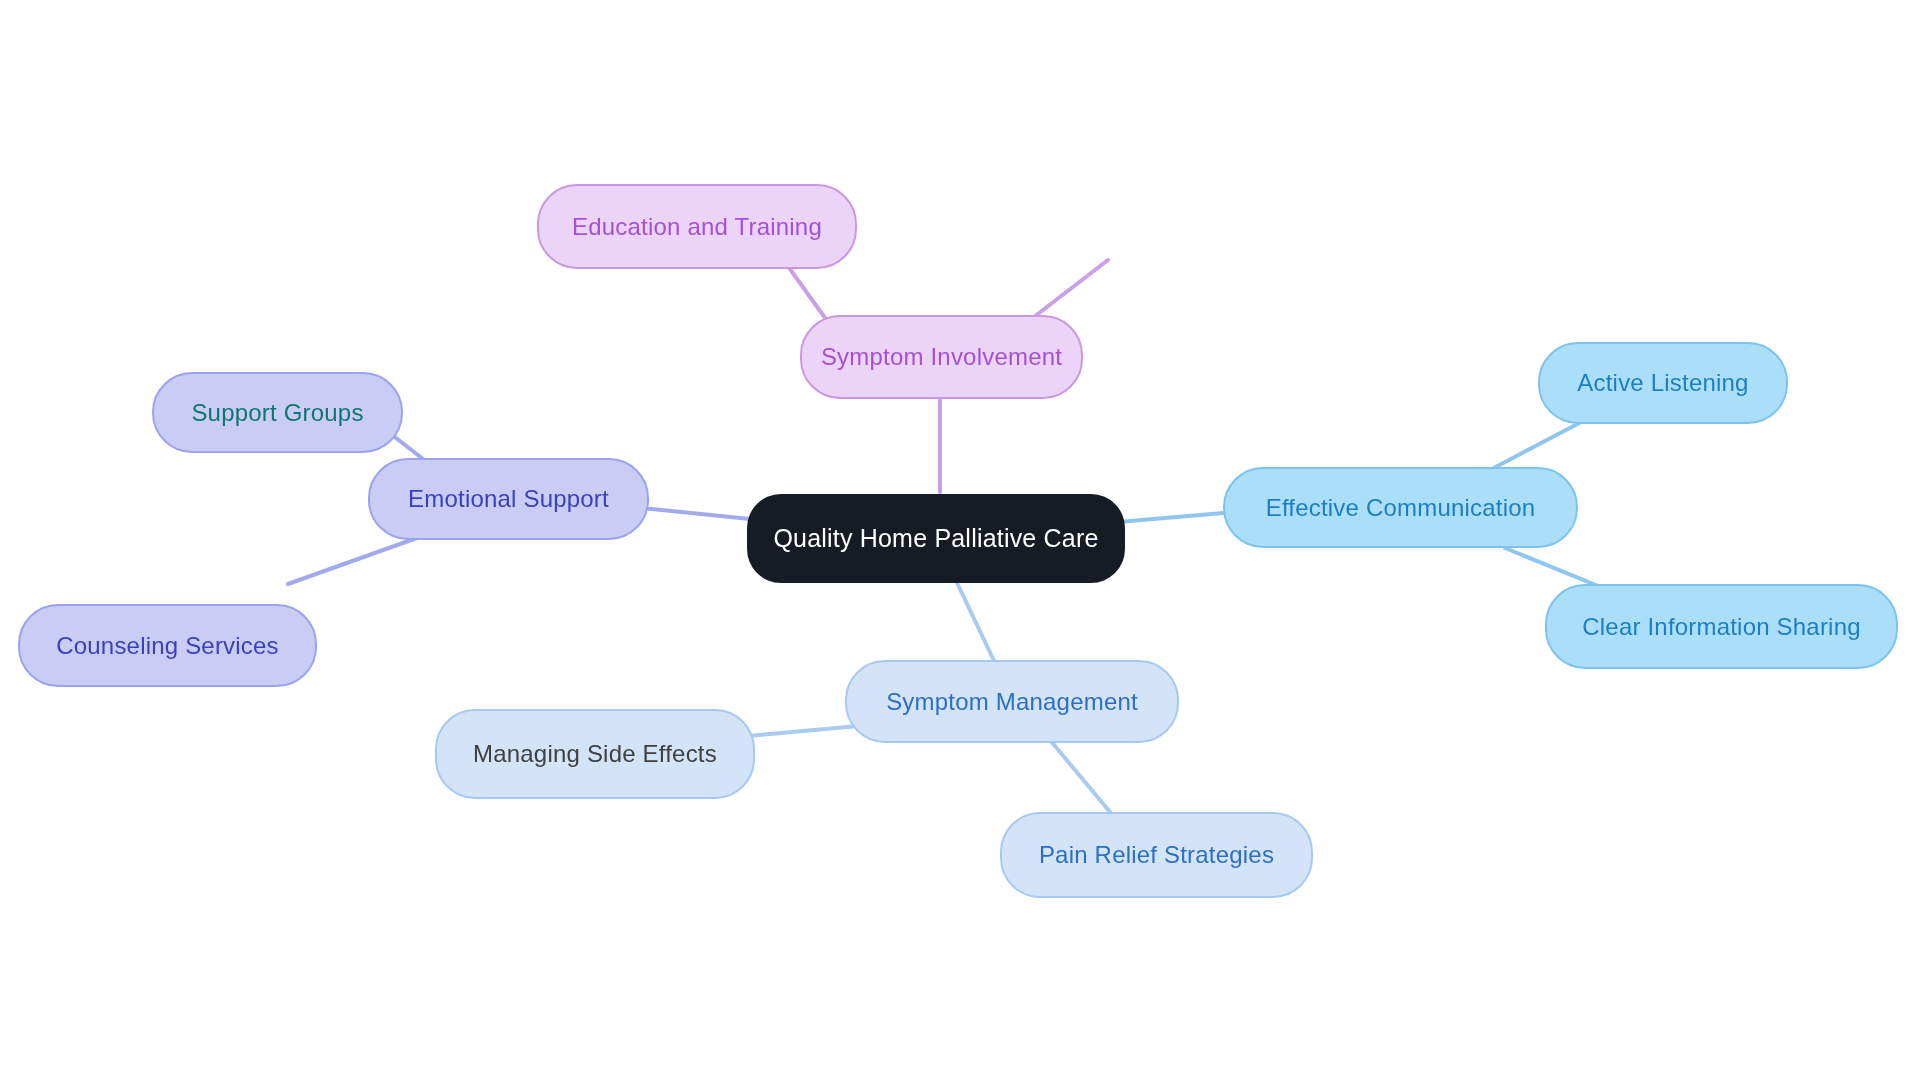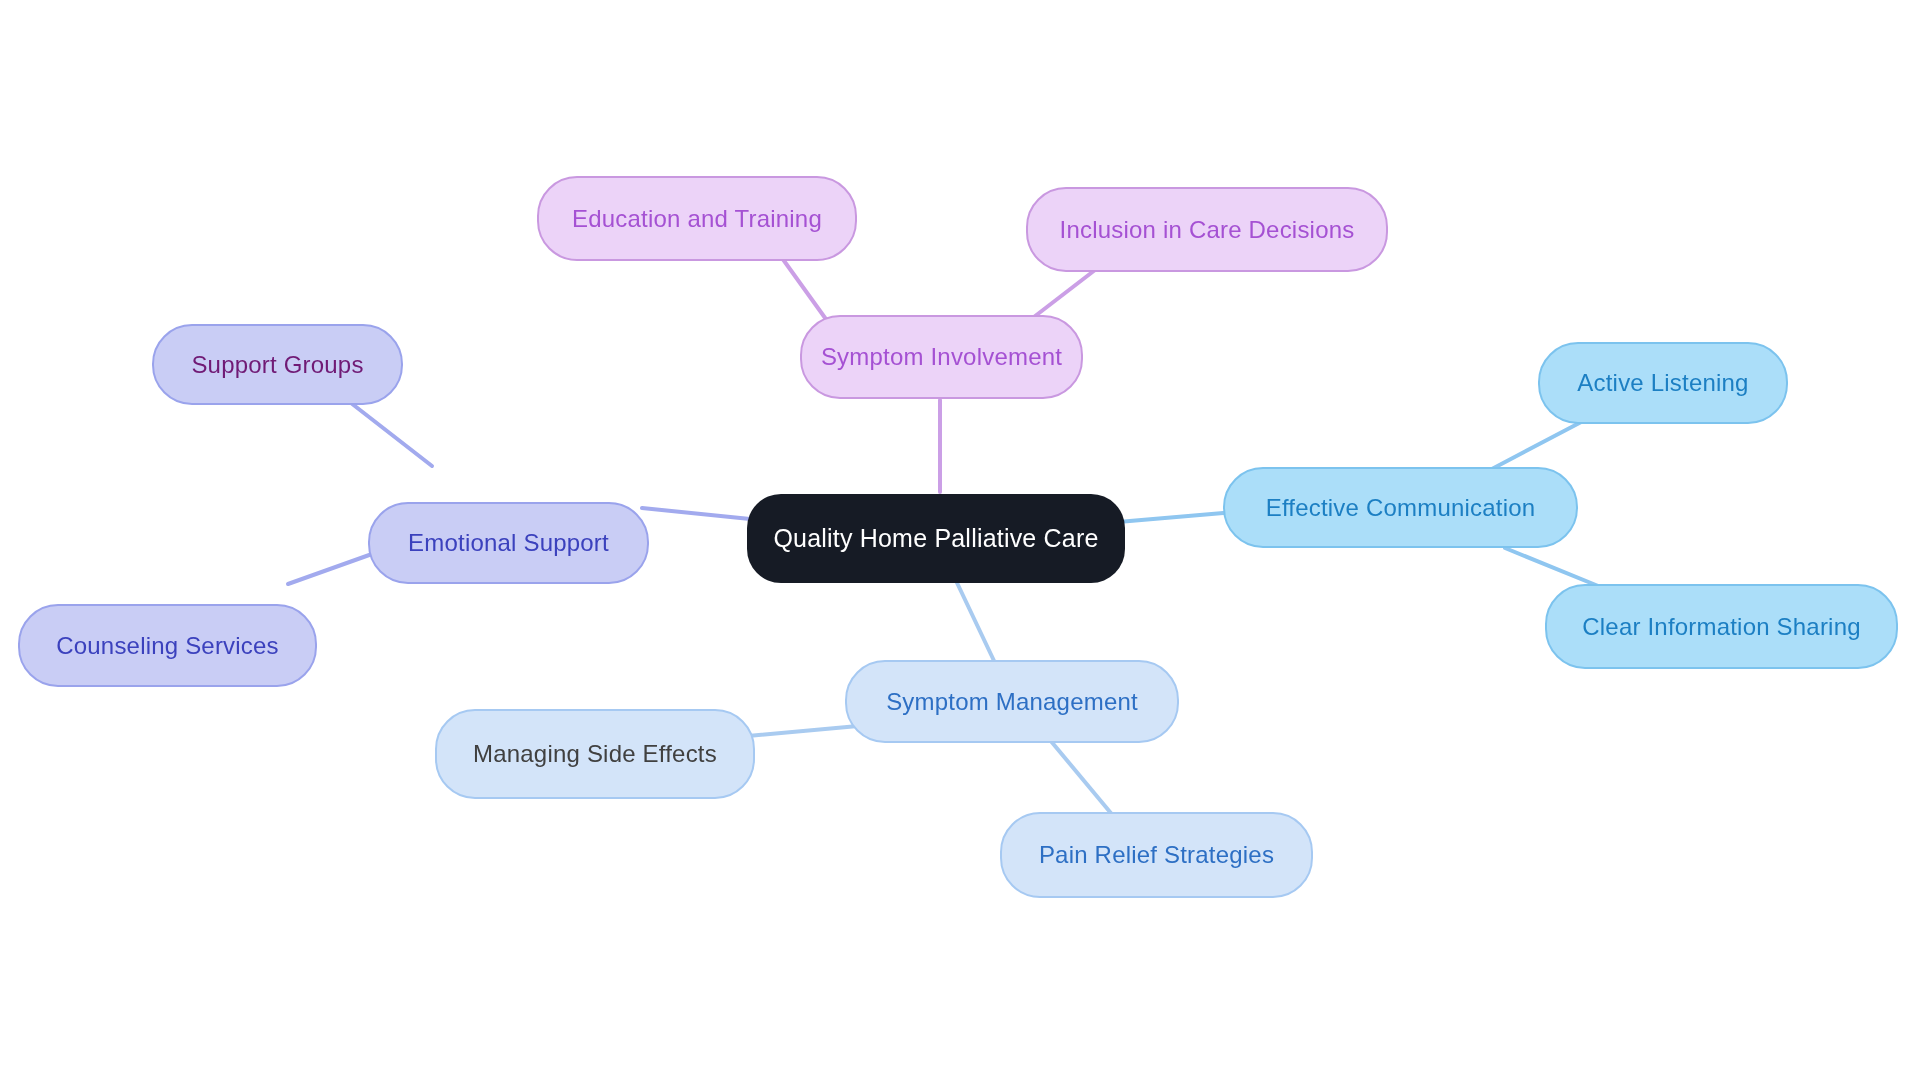--- a/index.html
+++ b/index.html
@@ -39,23 +39,23 @@
     user-select: none;
   }
   .node.center {
     border: none;
     border-radius: 34px;
     font-size: 25px;
   }
   
   #n-center        { left: 747px;  top: 486px; width: 378px; height: 89px; }
   #n-family        { left: 800px;  top: 315px; width: 283px; height: 84px; }
-  #n-education     { left: 537px;  top: 176px; width: 320px; height: 85px; }
+  #n-education     { left: 537px;  top: 184px; width: 320px; height: 85px; }
   #n-inclusion     { left: 1026px; top: 187px; width: 362px; height: 85px; }
-  #n-emotional     { left: 368px;  top: 458px; width: 281px; height: 82px; margin-top: 44px; }
+  #n-emotional     { left: 368px;  top: 458px; width: 281px; height: 82px; }
   #n-support       { left: 152px;  top: 324px; width: 251px; height: 81px; }
   #n-counseling    { left: 18px;   top: 576px; width: 299px; height: 83px; }
   #n-communication { left: 1223px; top: 467px; width: 355px; height: 81px; text-align: right; }
   #n-active        { left: 1538px; top: 342px; width: 250px; height: 82px; }
   #n-clear         { left: 1545px; top: 584px; width: 353px; height: 85px; }
   #n-symptom       { left: 845px;  top: 660px; width: 334px; height: 83px; }
   #n-managing      { left: 435px;  top: 709px; width: 320px; height: 90px; }
   #n-pain          { left: 1000px; top: 812px; width: 313px; height: 86px; }
 </style>
 </head>
@@ -75,24 +75,23 @@
     <line x1="1505" y1="548" x2="1608" y2="590" stroke-width="4" stroke-linecap="round" stroke="#8fc6f0"></line>
     <line x1="950" y1="568" x2="996" y2="665" stroke-width="4" stroke-linecap="round" stroke="#a9cbf0"></line>
     <line x1="858" y1="726" x2="748" y2="736" stroke-width="4" stroke-linecap="round" stroke="#a9cbf0"></line>
     <line x1="1050" y1="740" x2="1115" y2="818" stroke-width="4" stroke-linecap="round" stroke="#a9cbf0"></line>
   </svg>
 
   <div id="n-center" class="node center" style="background: rgb(22, 27, 37); color: rgb(255, 255, 255); margin-top: 8px;">Quality Home Palliative Care</div>
 
   <div id="n-family" class="node" style="background: rgb(236, 211, 248); border-color: rgb(201, 152, 224); color: rgb(165, 81, 211);">Symptom Involvement</div>
   <div id="n-education" class="node" style="background: rgb(236, 211, 248); border-color: rgb(201, 152, 224); color: rgb(165, 81, 211);">Education and Training</div>
-  <div id="n-inclusion" class="node" style="background: rgb(236, 211, 248); border-color: rgb(201, 152, 224); color: rgb(165, 81, 211);">Inclusion in Care Decisions</div>
 
   <div id="n-emotional" class="node" style="background: rgb(201, 205, 245); border-color: rgb(154, 163, 236); color: rgb(59, 65, 189);">Emotional Support</div>
-  <div id="n-support" class="node" style="background: rgb(201, 205, 245); border-color: rgb(154, 163, 236); color: #701a75;">Support Groups</div>
+  <div id="n-support" class="node" style="background: rgb(201, 205, 245); border-color: rgb(154, 163, 236); color: #0f766e; margin-top: 48px;">Support Groups</div>
   <div id="n-counseling" class="node" style="background: rgb(201, 205, 245); border-color: rgb(154, 163, 236); color: rgb(59, 65, 189); margin-top: 28px;">Counseling Services</div>
 
   <div id="n-communication" class="node" style="background: rgb(171, 222, 249); border-color: rgb(124, 195, 238); color: rgb(28, 127, 195);">Effective Communication</div>
   <div id="n-active" class="node" style="background: rgb(171, 222, 249); border-color: rgb(124, 195, 238); color: rgb(28, 127, 195);">Active Listening</div>
   <div id="n-clear" class="node" style="background: rgb(171, 222, 249); border-color: rgb(124, 195, 238); color: rgb(28, 127, 195);">Clear Information Sharing</div>
 
   <div id="n-symptom" class="node" style="background: rgb(211, 228, 249); border-color: rgb(166, 201, 242); color: rgb(45, 111, 196);">Symptom Management</div>
   <div id="n-managing" class="node" style="background: rgb(211, 228, 249); border-color: rgb(166, 201, 242); color: #404040;">Managing Side Effects</div>
   <div id="n-pain" class="node" style="background: rgb(211, 228, 249); border-color: rgb(166, 201, 242); color: rgb(45, 111, 196);">Pain Relief Strategies</div>
 

